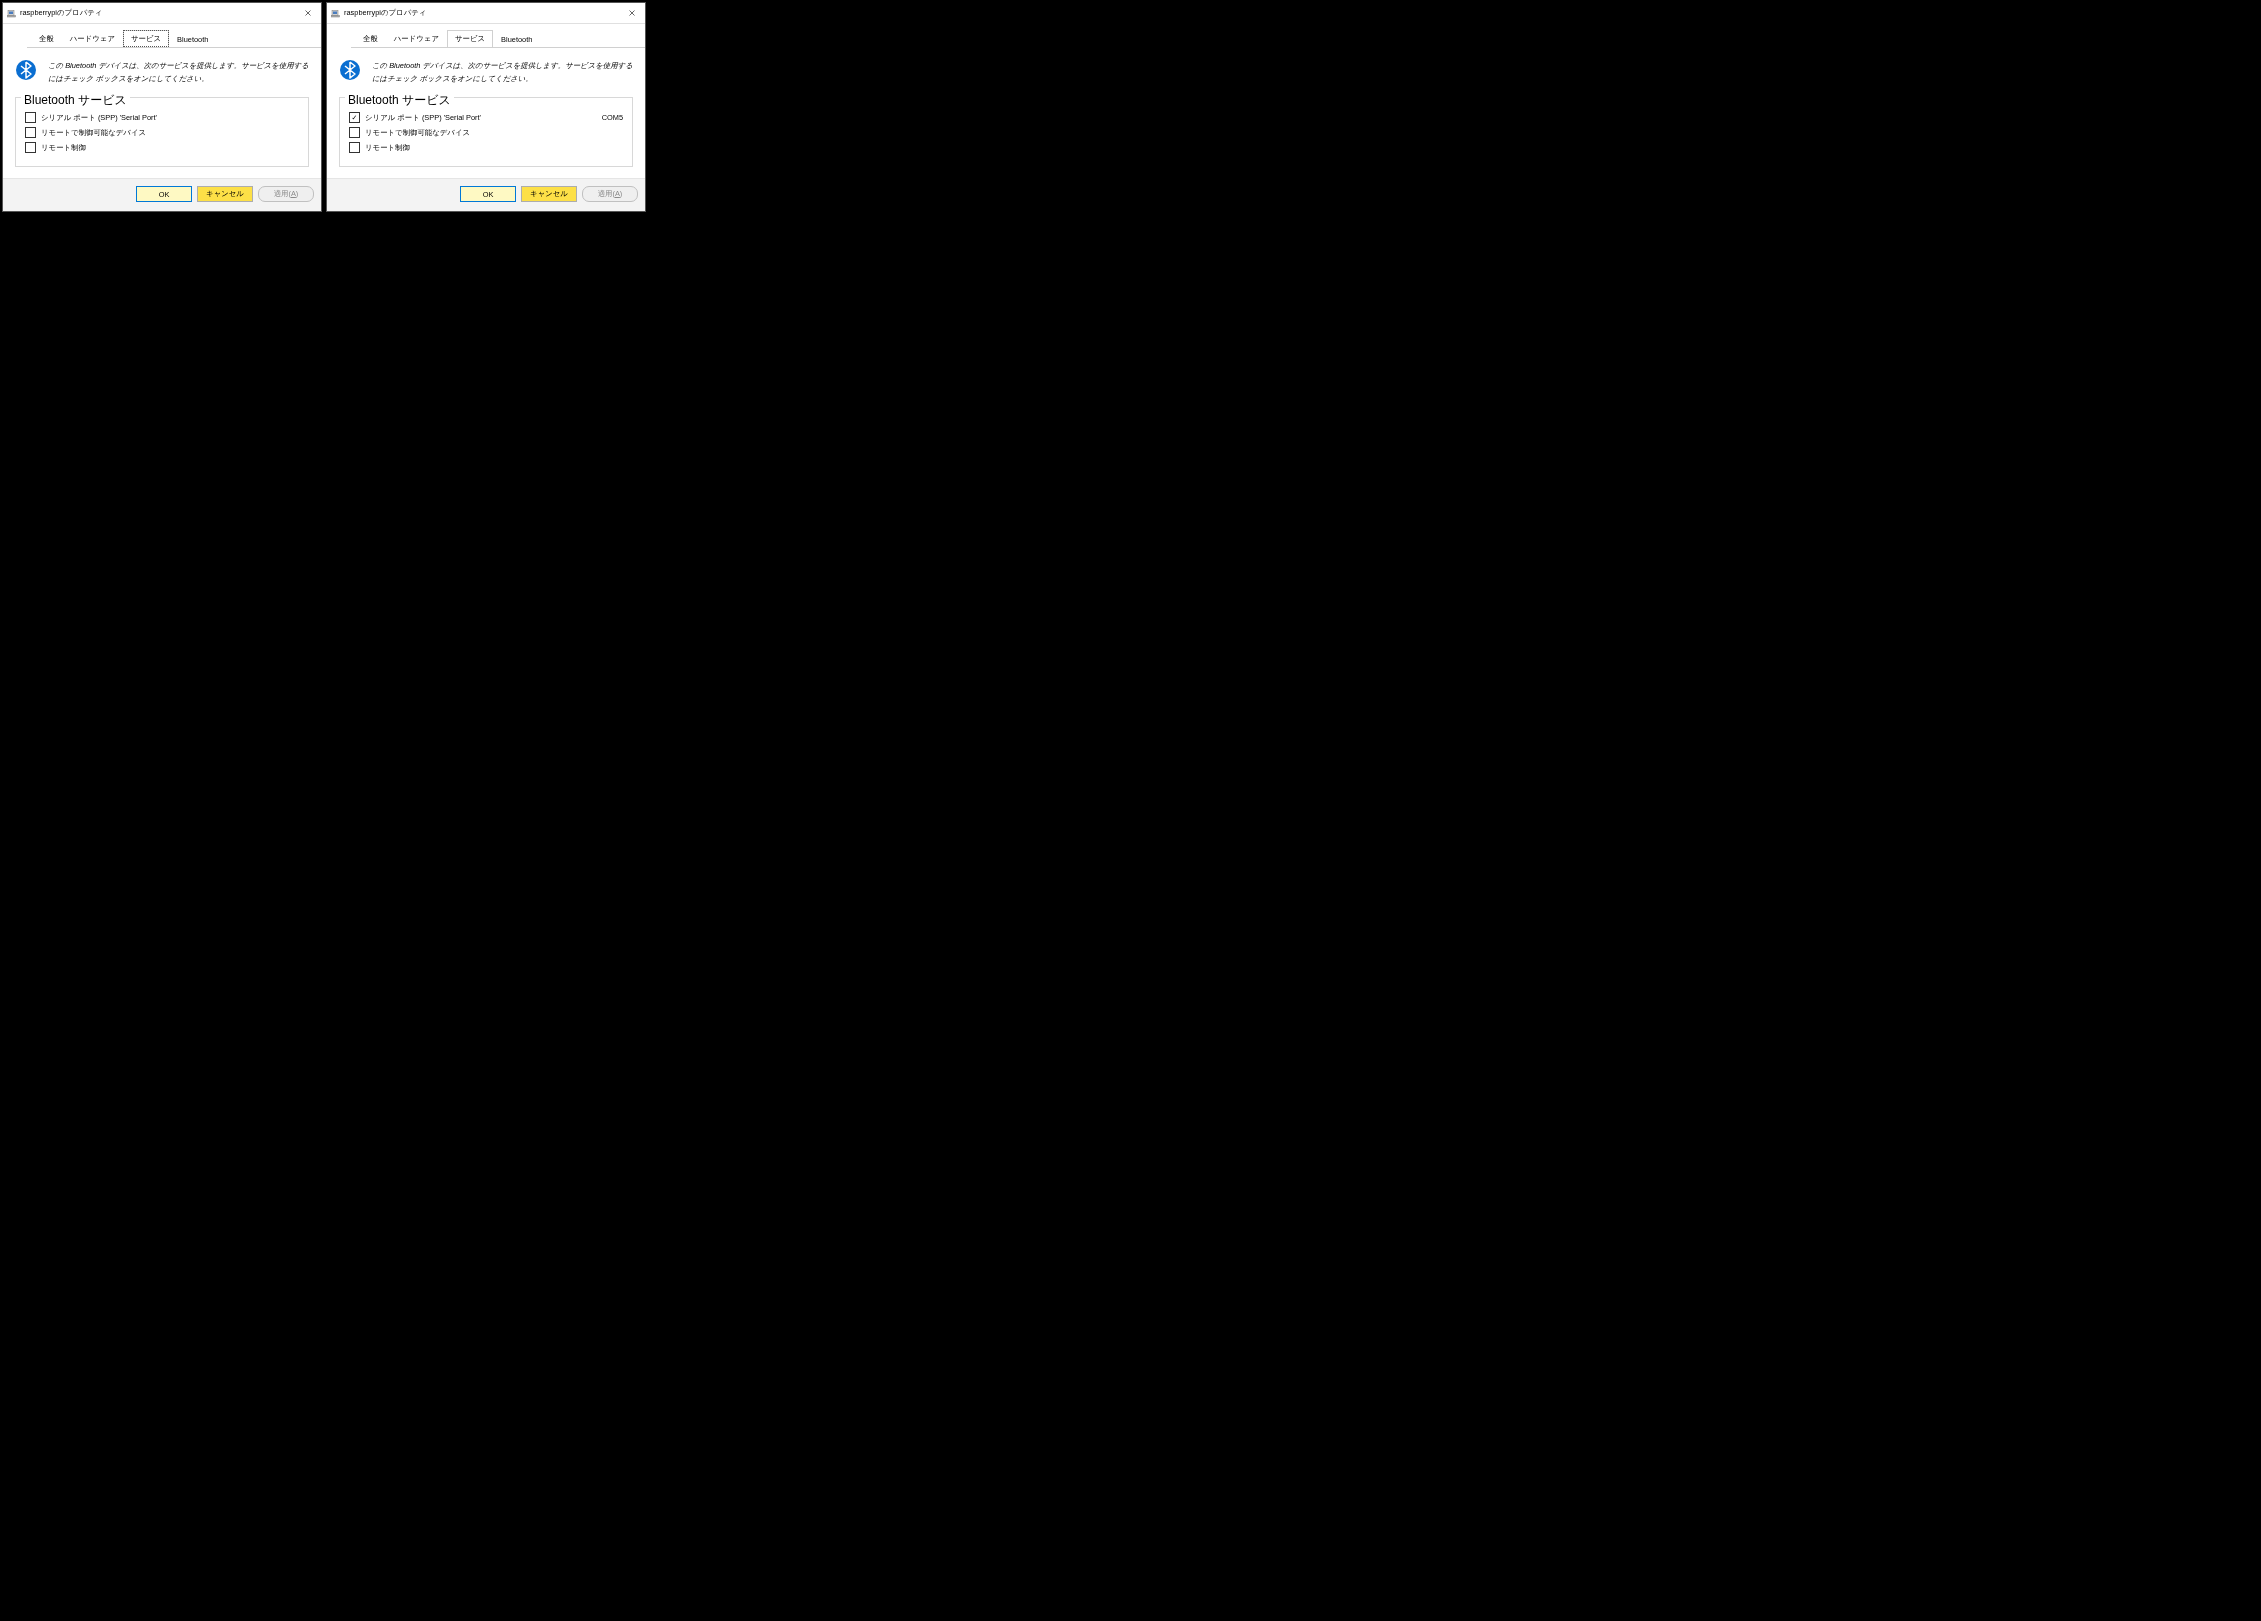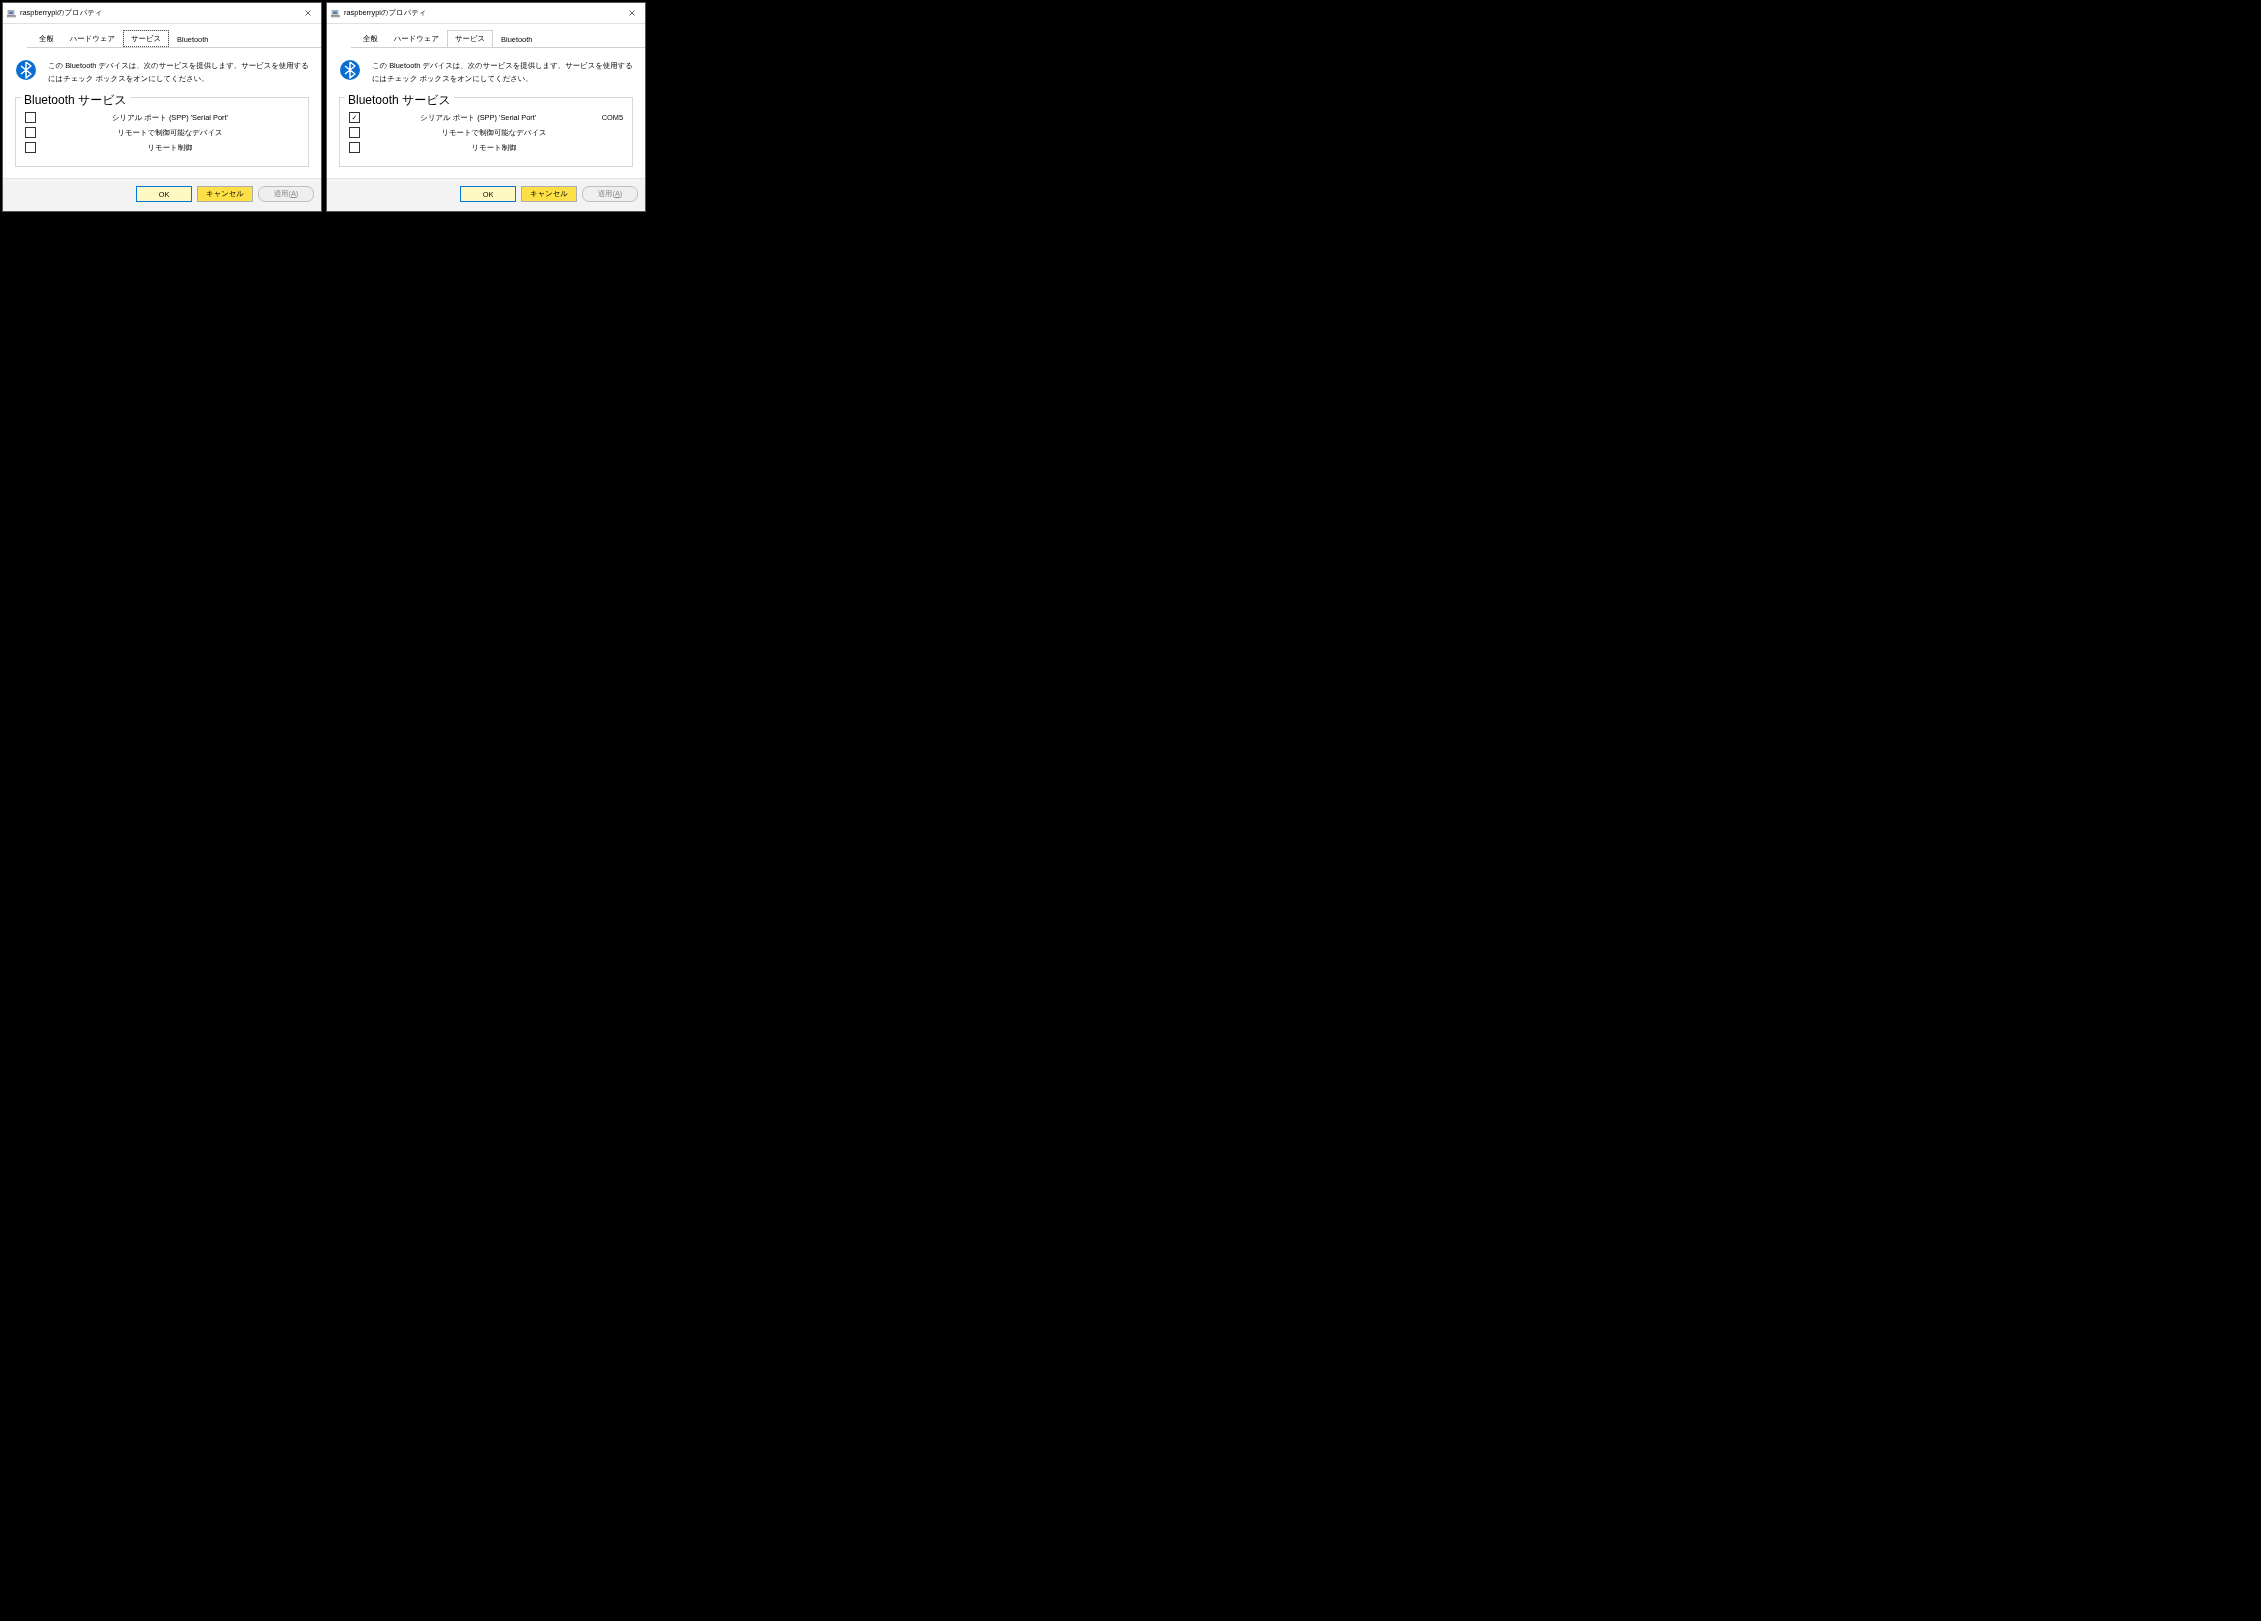--- a/index.html
+++ b/index.html
@@ -70,20 +70,21 @@
     flex: 1;
     padding: 11px 12px 5px 12px;
     display: flex;
     flex-direction: column;
   }
   .intro {
     display: flex;
     gap: 11px;
     align-items: flex-start;
     margin-bottom: 12px;
+    font-style: italic;
   }
   .bt-icon {
     width: 22px; height: 22px;
     flex: 0 0 22px;
   }
   .intro-text {
     font-size: 7.4px;
     line-height: 1.8;
   }
 
@@ -115,21 +116,21 @@
     background: #fff;
     cursor: pointer;
     flex: 0 0 9px;
   }
   .chk.checked::after {
     content: "✓";
     font-size: 7px;
     line-height: 1;
     color: #000;
   }
-  .svc-label { flex: 1; text-align: center; }
+  .svc-label { flex: 1; }
   .svc-port  { color: #000; margin-left: 10px; }
 
   .buttonbar {
     display: flex;
     justify-content: flex-end;
     gap: 5px;
     padding: 7px 7px 9px 7px;
     background: #f3f3f3;
     border-top: 0.5px solid #e5e5e5;
   }

